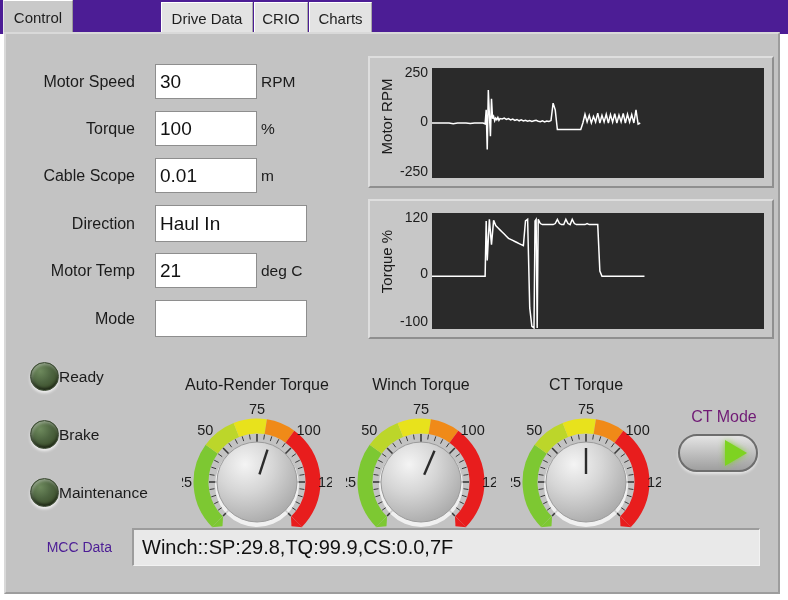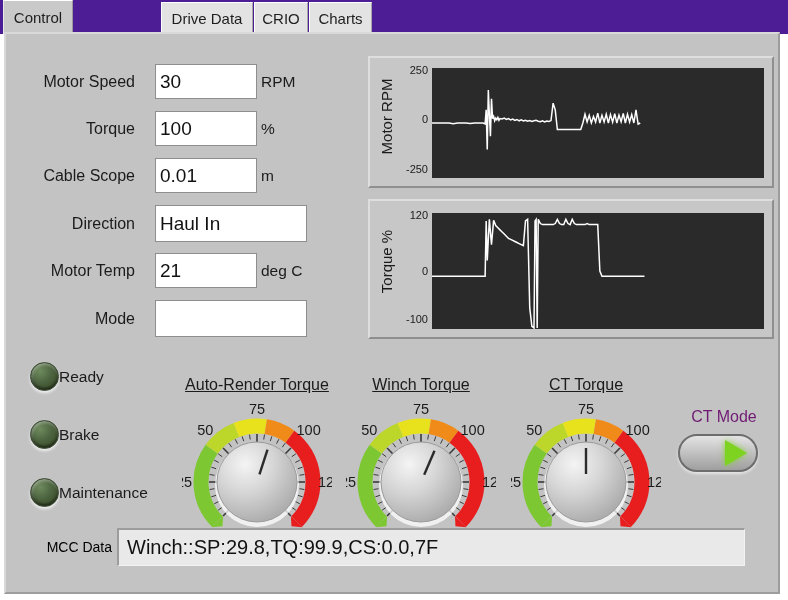--- a/index.html
+++ b/index.html
@@ -72,21 +72,21 @@
                0 2px 3px rgba(255,255,255,.75);
     border:1px solid #3b4a32;
     box-sizing:border-box;
   }
   .led-label{font-size:15.5px;color:#1b1b1b;white-space:nowrap;}
 
   
   .gauge{position:absolute;width:150px;height:150px;}
   .gauge-title{
     position:absolute;top:-26px;left:-14px;width:178px;text-align:center;
-    font-size:16px;color:#1b1b1b;white-space:nowrap;text-decoration:underline;
+    font-size:16px;color:#1b1b1b;white-space:nowrap;
   }
   .gauge svg{position:absolute;left:0;top:0;}
   .tick-num{font-size:14.5px;fill:#1b1b1b;font-family:"Liberation Sans", sans-serif;}
 
   
   .ctmode{position:absolute;}
   .ctmode-title{font-size:16px;color:#701a75;text-align:center;white-space:nowrap;}
   .ctmode-sw{
     margin-top:8px;
     width:80px;height:38px;border-radius:19px;
@@ -115,29 +115,29 @@
     border-bottom:2px solid #8f8f8f;
     box-sizing:border-box;
   }
   .chart-ylabel{
     position:absolute;
     font-size:15px;color:#1b1b1b;
     transform:rotate(-90deg);transform-origin:center center;
     white-space:nowrap;
   }
   .chart-tick{
-    position:absolute;font-size:11px;color:#1b1b1b;
+    position:absolute;font-size:14px;color:#1b1b1b;
     text-align:right;white-space:nowrap;
   }
   .chart-plot{position:absolute;background:#2a2a2a;overflow:hidden;}
   .chart-plot svg{display:block;}
 
   
   .mcc{position:absolute;display:flex;align-items:center;}
-  .mcc .lbl{font-size:14px;color:#000000;padding-right:5px;white-space:nowrap;}
+  .mcc .lbl{font-size:14px;color:#4c1d95;padding-right:20px;white-space:nowrap;}
   .mcc .box{
     background:#e9e9e9;
     border-top:2px solid #9c9c9c;
     border-left:2px solid #9c9c9c;
     border-right:1px solid #f2f2f2;
     border-bottom:1px solid #f2f2f2;
     box-sizing:border-box;
     display:flex;align-items:center;
     padding-left:8px;
     font-size:20px;color:#111111;

